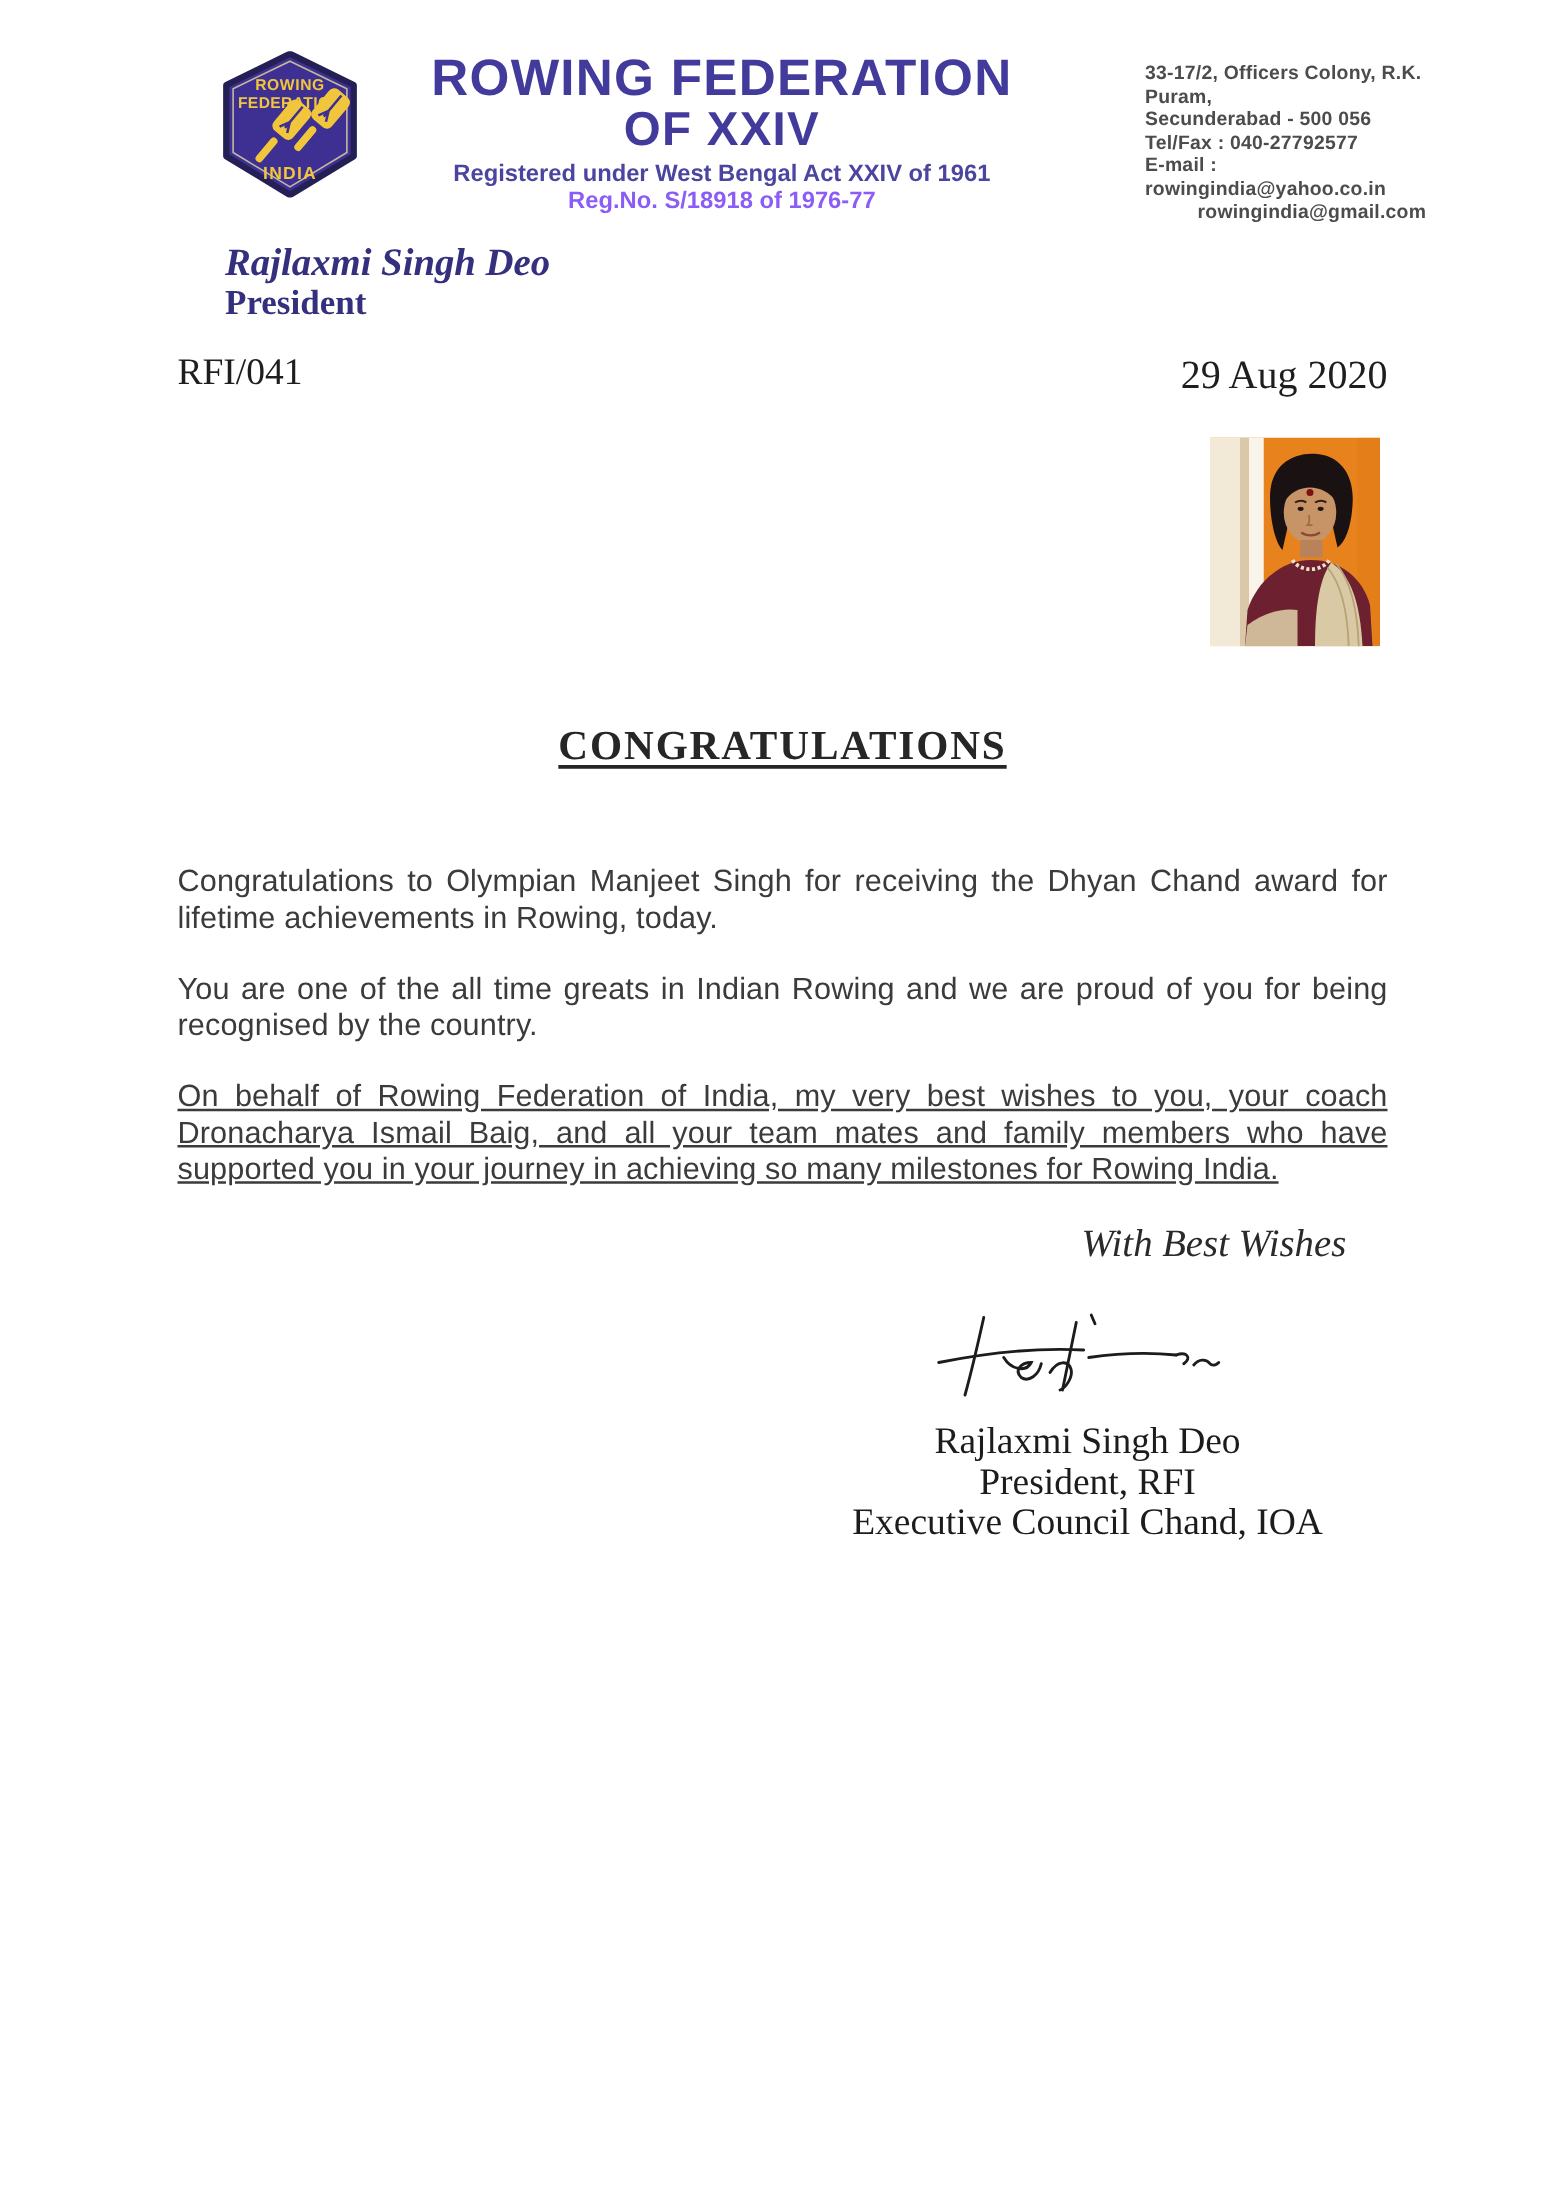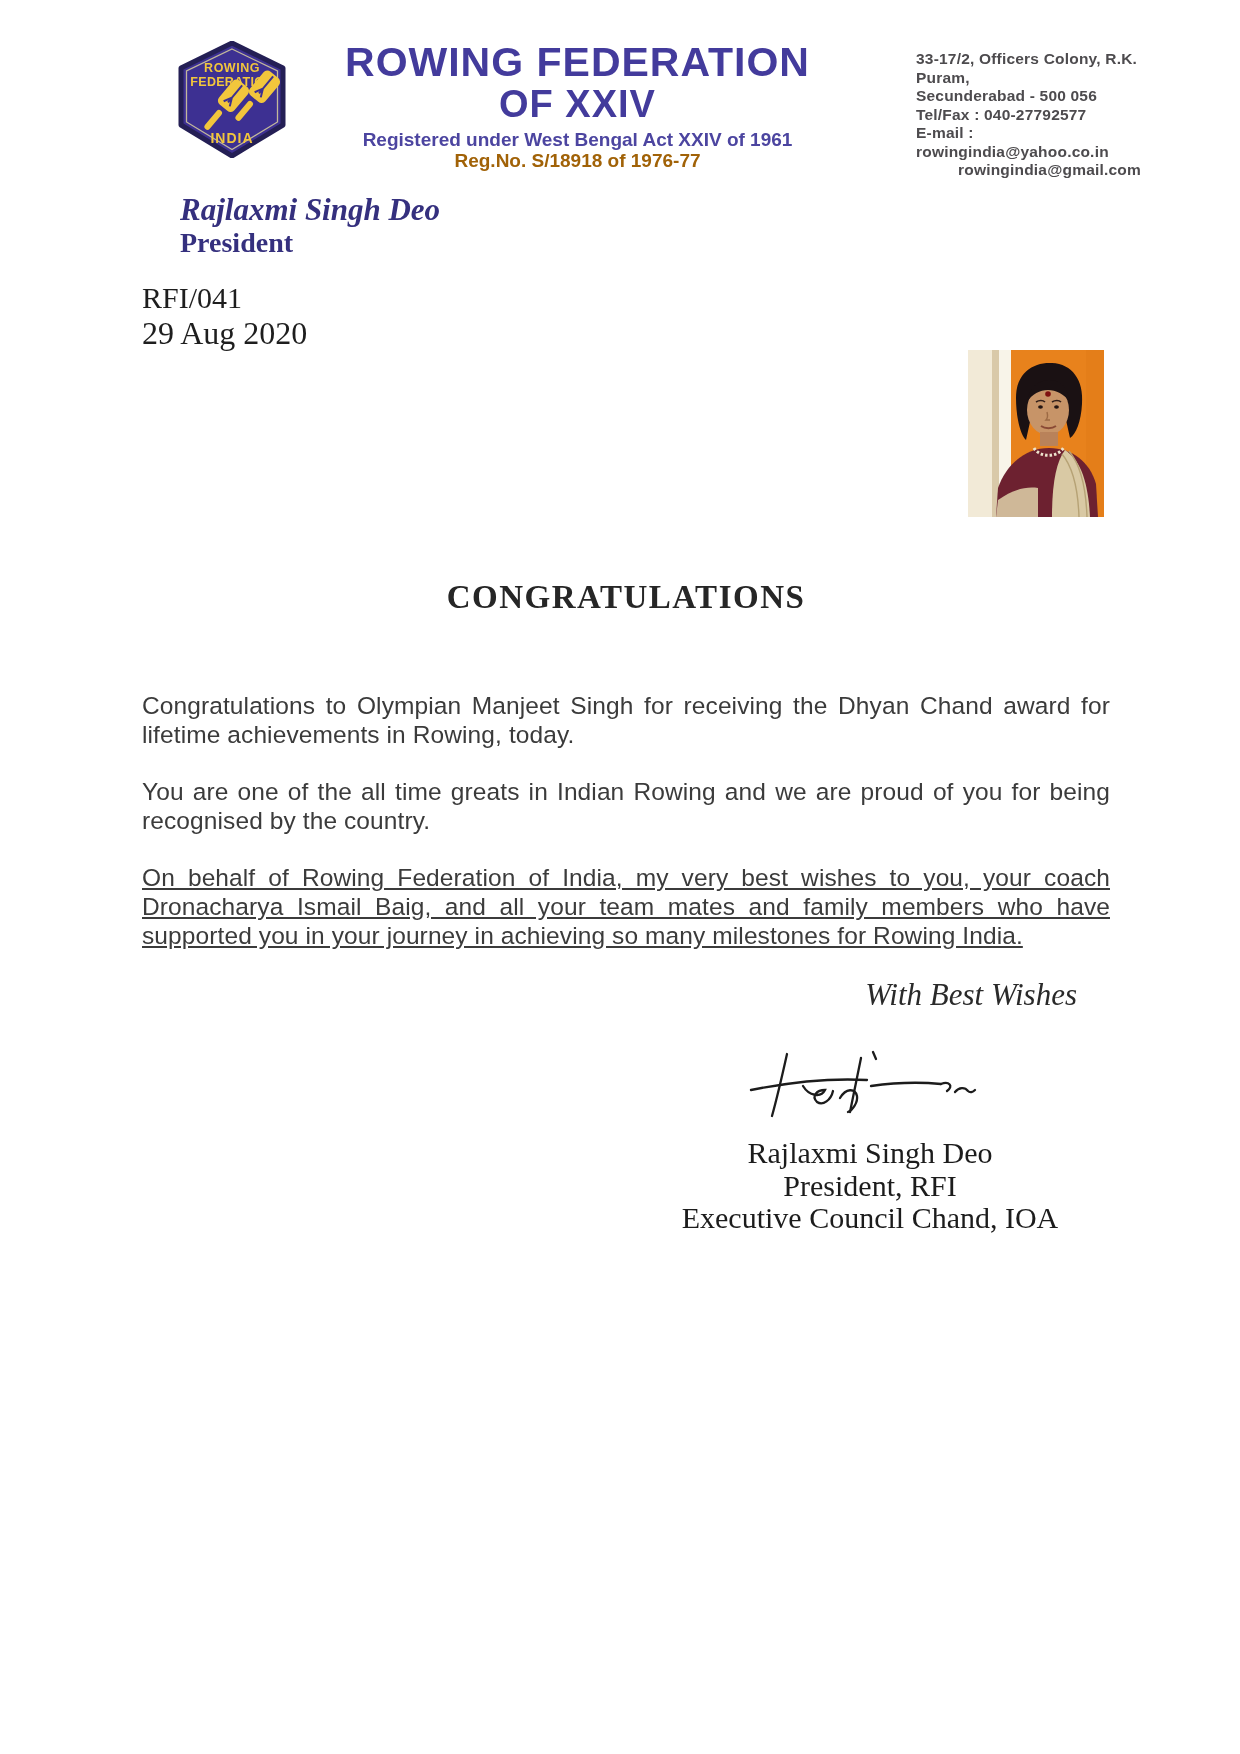--- a/index.html
+++ b/index.html
@@ -6,40 +6,40 @@
   .page{position:relative;width:1240px;height:1611px;background:#ffffff;overflow:hidden;
         font-family:"Liberation Sans",sans-serif;}
   .abs{position:absolute;}
   .serif{font-family:"Liberation Serif",serif;}
 
   
   .org-block{left:320px;top:40px;width:515px;text-align:center;color:#433b9c;}
   .org-line1{font-size:41px;font-weight:bold;letter-spacing:1px;line-height:44px;}
   .org-line2{font-size:38px;font-weight:bold;letter-spacing:1px;line-height:40px;}
   .org-reg{font-size:19px;font-weight:bold;color:#4c45a0;line-height:21px;margin-top:5px;}
-  .org-reg2{font-size:19px;font-weight:bold;color:#a16207;line-height:21px;}
+  .org-reg2{font-size:19px;font-weight:bold;color:#8b5cf6;line-height:21px;}
 
   .contact-block{left:916px;top:50px;width:250px;font-size:15.5px;line-height:18.5px;
                  color:#4d4b4e;font-weight:bold;letter-spacing:0.2px;}
   .contact-indent{padding-left:42px;}
 
   .president-block{left:180px;top:194px;color:#35307e;}
   .pres-name{font-size:31px;font-weight:bold;font-style:italic;line-height:32px;}
   .pres-title{font-size:28px;font-weight:bold;line-height:30px;margin-top:2px;}
 
-  .ref-row{left:142px;top:281px;width:968px;display:flex;justify-content:space-between;flex-direction:column;}
+  .ref-row{left:142px;top:281px;width:968px;display:flex;justify-content:space-between;}
   .ref-no{font-size:30px;color:#1e1e1e;}
   .ref-date{font-size:32px;color:#1e1e1e;}
 
   
   .photo{left:968px;top:350px;width:136px;height:167px;}
 
   
   .heading{left:142px;top:579px;width:968px;text-align:center;font-weight:bold;font-size:33px;
-           letter-spacing:1.5px;color:#262626;text-underline-offset:5px;
+           letter-spacing:1.5px;color:#262626;text-decoration:underline;text-underline-offset:5px;
            text-decoration-thickness:3px;}
 
   
   .para{left:142px;width:968px;font-size:24.5px;line-height:28.8px;color:#3b3b3b;
         text-align:justify;letter-spacing:0.1px;}
   .p1{top:692px;}
   .p2{top:778px;}
   .p3{top:864px;text-decoration:underline;}
 
   .best-wishes{left:677px;top:977px;width:400px;text-align:right;font-style:italic;

